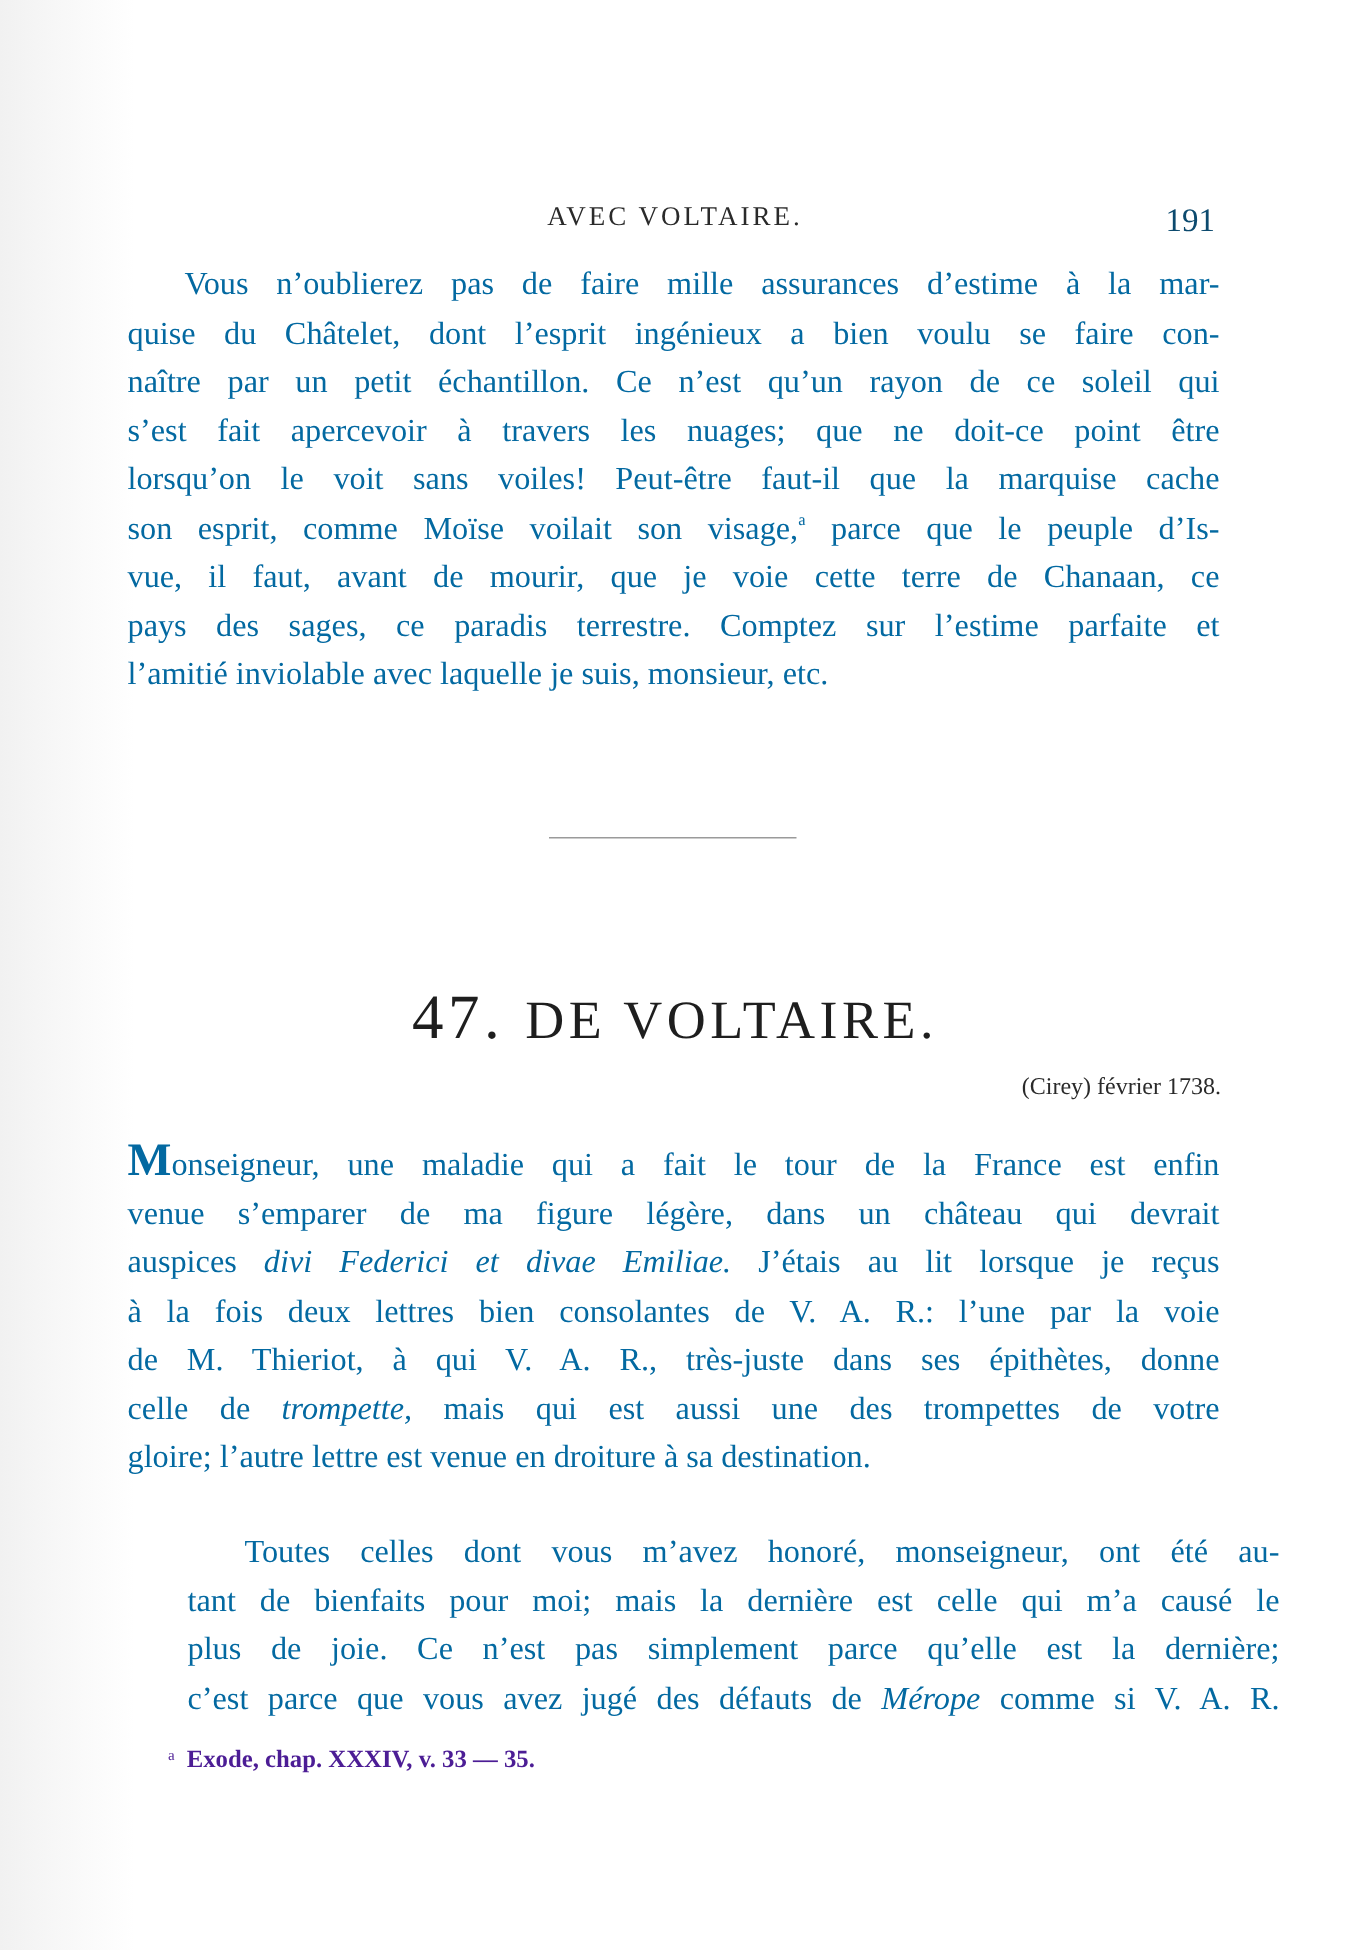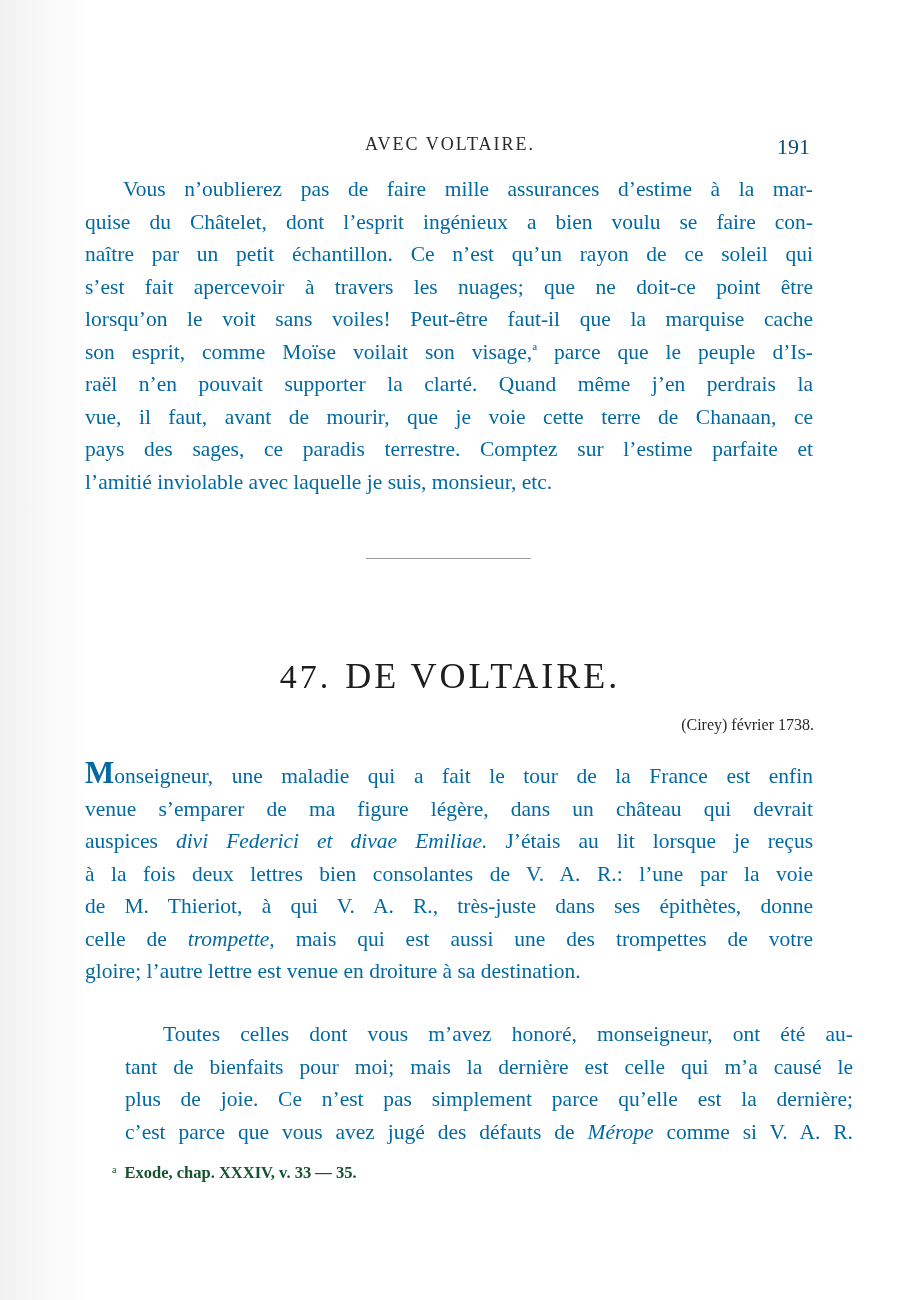--- a/index.html
+++ b/index.html
@@ -79,21 +79,21 @@
       top: 655px;
       left: 0;
       width: 900px;
       text-align: center;
       font-size: 36px;
       letter-spacing: 3px;
       color: #1e1e1e;
     }
     .letter-heading .num {
       margin-right: 14px;
-      font-size: 34px;
+      font-size: 42px;
     }
     .dateline {
       position: absolute;
       top: 716px;
       right: 86px;
       font-size: 16px;
       color: #2a2a2a;
     }
     #para-2 { top: 760px; }
     #para-3 { top: 1018px; margin-left: 40px; }
@@ -106,21 +106,21 @@
     sup.note-ref {
       font-size: 11px;
       vertical-align: 9px;
       line-height: 0;
     }
     .footnote {
       position: absolute;
       top: 1163px;
       left: 112px;
       font-size: 16.5px;
-      color: #14532d;
+      color: #4c1d95;
       font-weight: bold;
     }
     .footnote sup {
       font-size: 10px;
       vertical-align: 5px;
       margin-right: 8px;
       font-weight: normal;
     }
   </style>
 </head>
@@ -133,21 +133,20 @@
   <div class="page-number">191</div>
 </div>
 
 <div class="para" id="para-1">
   <span class="line indent">Vous n’oublierez pas de faire mille assurances d’estime à la mar-</span>
   <span class="line">quise du Châtelet, dont l’esprit ingénieux a bien voulu se faire con-</span>
   <span class="line">naître par un petit échantillon. Ce n’est qu’un rayon de ce soleil qui</span>
   <span class="line">s’est fait apercevoir à travers les nuages; que ne doit-ce point être</span>
   <span class="line">lorsqu’on le voit sans voiles! Peut-être faut-il que la marquise cache</span>
   <span class="line"><span>son esprit, comme Moïse voilait son visage,</span><sup class="note-ref">a</sup><span> parce que le peuple d’Is-</span></span>
-  <span class="line">raël n’en pouvait supporter la clarté. Quand même j’en perdrais la</span>
   <span class="line">vue, il faut, avant de mourir, que je voie cette terre de Chanaan, ce</span>
   <span class="line">pays des sages, ce paradis terrestre. Comptez sur l’estime parfaite et</span>
   <span class="line last">l’amitié inviolable avec laquelle je suis, monsieur, etc.</span>
 </div>
 
 <div class="separator"></div>
 
 <div class="letter-heading">
   <span class="num">47.</span><span>DE VOLTAIRE.</span>
 </div>

